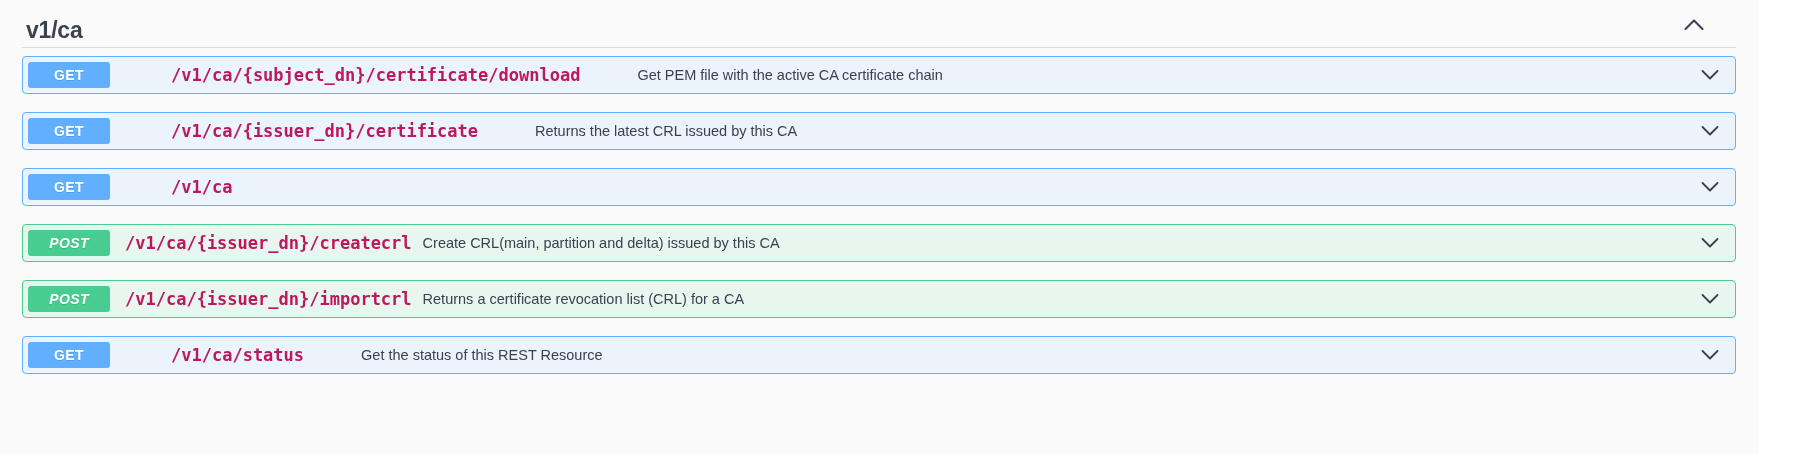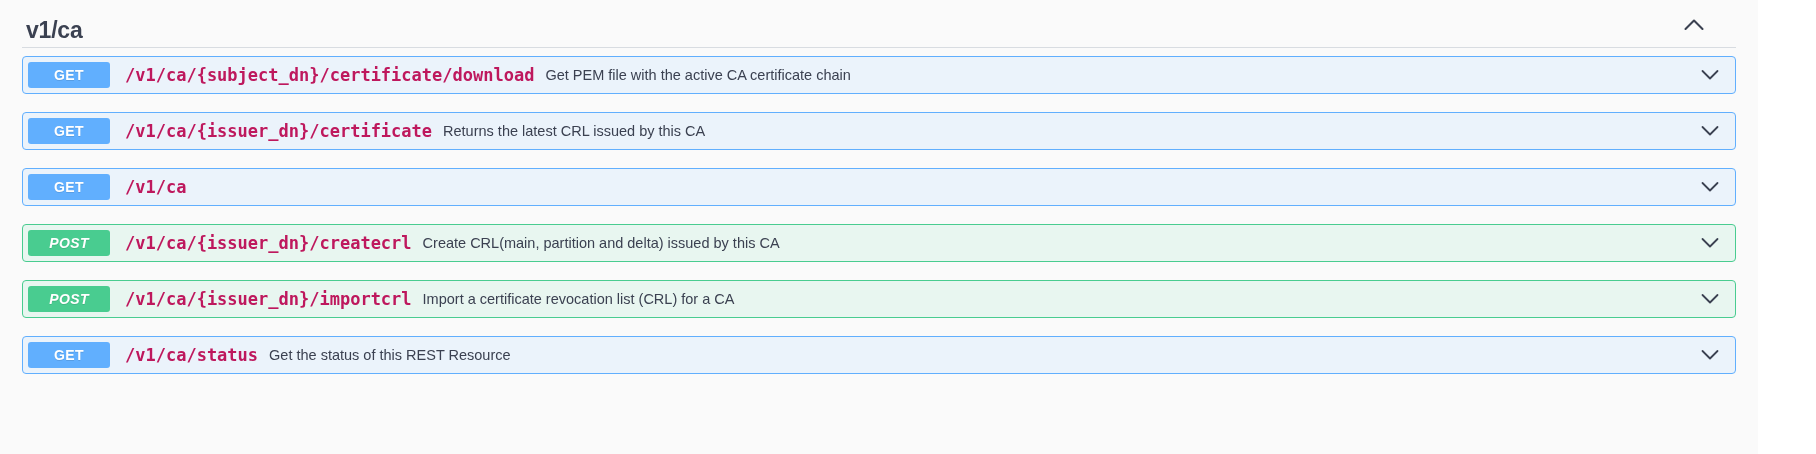--- a/index.html
+++ b/index.html
@@ -79,20 +79,21 @@
     height: 38px;
     margin: 0 22px 18px 22px;
     border-radius: 4px;
     border: 1px solid transparent;
     box-sizing: border-box;
     cursor: pointer;
   }
   .op-row.get {
     background: #ebf3fb;
     border-color: #61affe;
+    gap: 46px;
   }
   .op-row.post {
     background: #e8f6f0;
     border-color: #49cc90;
   }
 
   .op-method {
     flex: 0 0 auto;
     width: 82px;
     height: 26px;
@@ -203,21 +204,21 @@
       <span class="op-toggle">
         <svg class="chev" width="18" height="12" viewBox="0 0 18 12" aria-hidden="true">
           <path d="M1.5 2 L9 9.5 L16.5 2" fill="none" stroke="#3b4151" stroke-width="1.8" stroke-linecap="round" stroke-linejoin="round"></path>
         </svg>
       </span>
     </li>
 
     <li class="op-row post">
       <span class="op-method">POST</span>
       <span class="op-path">/v1/ca/{issuer_dn}/importcrl</span>
-      <span class="op-summary">Import a certificate revocation list (CRL) for a CA</span>
+      <span class="op-summary">Returns a certificate revocation list (CRL) for a CA</span>
       <span class="op-toggle">
         <svg class="chev" width="18" height="12" viewBox="0 0 18 12" aria-hidden="true">
           <path d="M1.5 2 L9 9.5 L16.5 2" fill="none" stroke="#3b4151" stroke-width="1.8" stroke-linecap="round" stroke-linejoin="round"></path>
         </svg>
       </span>
     </li>
 
     <li class="op-row get">
       <span class="op-method">GET</span>
       <span class="op-path">/v1/ca/status</span>

